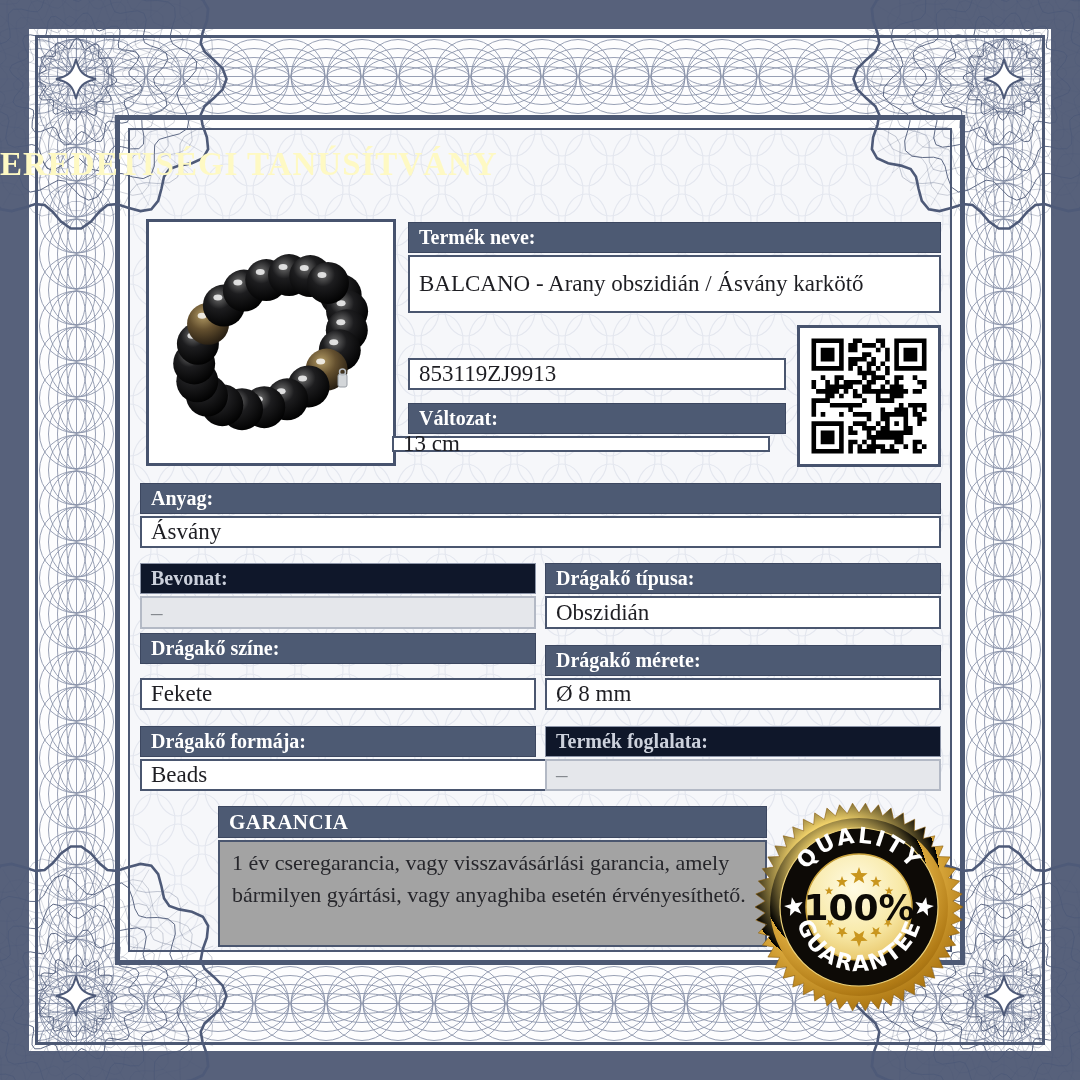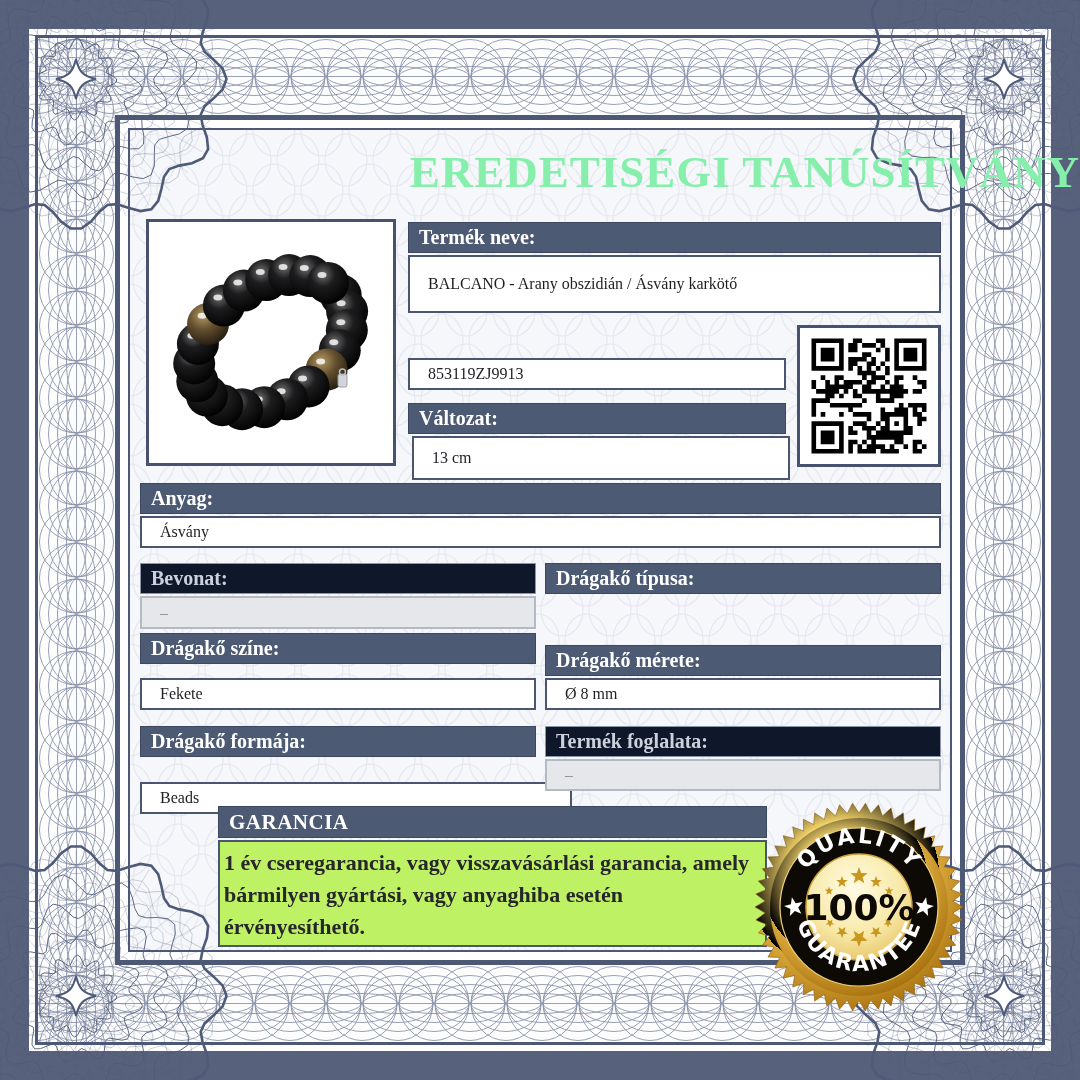--- a/index.html
+++ b/index.html
@@ -18,36 +18,36 @@
   .band svg{display:block;width:100%;height:100%;}
   .band-top{left:38px;right:38px;top:38px;height:77px;}
   .band-bottom{left:38px;right:38px;bottom:38px;height:77px;}
   .band-left{top:38px;bottom:38px;left:38px;width:77px;}
   .band-right{top:38px;bottom:38px;right:38px;width:77px;}
   .faintpat{position:absolute;inset:130px;}
   .faintpat svg{display:block;width:100%;height:100%;}
   .rosette{position:absolute;width:320px;height:320px;z-index:3;pointer-events:none;}
   
   .content{position:absolute;inset:0;z-index:4;}
-  .title{position:absolute;left:0;right:0;top:146px;text-align:right;
-         font-size:45px;font-weight:700;color:#86efac;letter-spacing:1px;}
+  .title{position:absolute;left:0;right:0;top:146px;text-align:left;
+         font-size:33px;font-weight:700;color:#fef9c3;letter-spacing:1px;}
   .photo{position:absolute;left:146px;top:219px;width:244px;height:241px;
          background:#ffffff;border:3px solid #47536e;}
   .fh{position:absolute;background:#4d5a73;color:#ffffff;font-weight:700;font-size:20px;
       display:flex;align-items:center;padding-left:10px;box-sizing:border-box;
       border:1px solid #3c4760;}
-  .fv{position:absolute;background:#ffffff;color:#1e1e23;font-size:16px;
-      display:flex;align-items:center;padding-left:18px;box-sizing:border-box;
+  .fv{position:absolute;background:#ffffff;color:#1e1e23;font-size:23px;
+      display:flex;align-items:center;padding-left:9px;box-sizing:border-box;
       border:2px solid #4a566f;}
   .fh.dis{background:#0f172a;color:#ccd1dc;border-color:#8d95a8;}
   .fv.dis{background:#e5e7eb;color:#85898f;border-color:#b3b9c5;}
   .qrbox{position:absolute;left:797px;top:325px;width:144px;height:142px;background:#fff;
          border:3px solid #47536e;box-sizing:border-box;display:flex;align-items:center;justify-content:center;}
-  .garbody{position:absolute;background:#bef264;border:2px solid #4a566f;box-sizing:border-box;
-           font-weight:700;font-size:22px;line-height:32px;color:#26262b;padding:5px 4px;}
+  .garbody{position:absolute;background:#a3a3a3;border:2px solid #4a566f;box-sizing:border-box;
+           font-weight:400;font-size:22px;line-height:32px;color:#26262b;padding:5px 12px;}
   .badge{position:absolute;left:753px;top:801px;width:212px;height:212px;z-index:6;}
   .badge svg{display:block;width:100%;height:100%;}
 </style>
 </head>
 <body>
 
 <svg width="0" height="0" style="position:absolute">
   <defs>
     <pattern id="patH" width="72" height="77" patternUnits="userSpaceOnUse">
       <g fill="none" stroke="#6f7a96" stroke-width="0.9" opacity="0.8">
@@ -424,43 +424,44 @@
           <circle cx="193.5" cy="150" r="3" fill="none" stroke="#b8bdc2" stroke-width="1.5"></circle>
         </svg>
     </div>
 
     <div class="fh" style="left:408px;top:222px;width:533px;height:31px">Termék neve:</div>
     <div class="fv" style="left:408px;top:255px;width:533px;height:58px">BALCANO - Arany obszidián / Ásvány karkötő</div>
 
     <div class="fv" style="left:408px;top:358px;width:378px;height:32px">853119ZJ9913</div>
 
     <div class="fh" style="left:408px;top:403px;width:378px;height:31px">Változat:</div>
-    <div class="fv" style="left:412px;top:436px;width:378px;height:44px">13 cm</div>
+    <div class="fv" style="left:392px;top:436px;width:378px;height:16px">13 cm</div>
 
     <div class="qrbox">
       <svg id="qr" width="126" height="126" viewBox="0 0 126 126">
           <rect x="0" y="0" width="126" height="126" fill="#fff"></rect>
           <path d="M5.5 5.5h4.6v4.6h-4.6zM10.1 5.5h4.6v4.6h-4.6zM14.7 5.5h4.6v4.6h-4.6zM19.3 5.5h4.6v4.6h-4.6zM23.9 5.5h4.6v4.6h-4.6zM28.5 5.5h4.6v4.6h-4.6zM33.1 5.5h4.6v4.6h-4.6zM46.9 5.5h4.6v4.6h-4.6zM51.5 5.5h4.6v4.6h-4.6zM69.9 5.5h4.6v4.6h-4.6zM74.5 5.5h4.6v4.6h-4.6zM88.3 5.5h4.6v4.6h-4.6zM92.9 5.5h4.6v4.6h-4.6zM97.5 5.5h4.6v4.6h-4.6zM102.1 5.5h4.6v4.6h-4.6zM106.7 5.5h4.6v4.6h-4.6zM111.3 5.5h4.6v4.6h-4.6zM115.9 5.5h4.6v4.6h-4.6zM5.5 10.1h4.6v4.6h-4.6zM33.1 10.1h4.6v4.6h-4.6zM42.3 10.1h4.6v4.6h-4.6zM46.9 10.1h4.6v4.6h-4.6zM56.1 10.1h4.6v4.6h-4.6zM60.7 10.1h4.6v4.6h-4.6zM65.3 10.1h4.6v4.6h-4.6zM74.5 10.1h4.6v4.6h-4.6zM88.3 10.1h4.6v4.6h-4.6zM115.9 10.1h4.6v4.6h-4.6zM5.5 14.7h4.6v4.6h-4.6zM14.7 14.7h4.6v4.6h-4.6zM19.3 14.7h4.6v4.6h-4.6zM23.9 14.7h4.6v4.6h-4.6zM33.1 14.7h4.6v4.6h-4.6zM42.3 14.7h4.6v4.6h-4.6zM46.9 14.7h4.6v4.6h-4.6zM69.9 14.7h4.6v4.6h-4.6zM79.1 14.7h4.6v4.6h-4.6zM88.3 14.7h4.6v4.6h-4.6zM97.5 14.7h4.6v4.6h-4.6zM102.1 14.7h4.6v4.6h-4.6zM106.7 14.7h4.6v4.6h-4.6zM115.9 14.7h4.6v4.6h-4.6zM5.5 19.3h4.6v4.6h-4.6zM14.7 19.3h4.6v4.6h-4.6zM19.3 19.3h4.6v4.6h-4.6zM23.9 19.3h4.6v4.6h-4.6zM33.1 19.3h4.6v4.6h-4.6zM56.1 19.3h4.6v4.6h-4.6zM60.7 19.3h4.6v4.6h-4.6zM79.1 19.3h4.6v4.6h-4.6zM88.3 19.3h4.6v4.6h-4.6zM97.5 19.3h4.6v4.6h-4.6zM102.1 19.3h4.6v4.6h-4.6zM106.7 19.3h4.6v4.6h-4.6zM115.9 19.3h4.6v4.6h-4.6zM5.5 23.9h4.6v4.6h-4.6zM14.7 23.9h4.6v4.6h-4.6zM19.3 23.9h4.6v4.6h-4.6zM23.9 23.9h4.6v4.6h-4.6zM33.1 23.9h4.6v4.6h-4.6zM42.3 23.9h4.6v4.6h-4.6zM46.9 23.9h4.6v4.6h-4.6zM51.5 23.9h4.6v4.6h-4.6zM56.1 23.9h4.6v4.6h-4.6zM65.3 23.9h4.6v4.6h-4.6zM79.1 23.9h4.6v4.6h-4.6zM88.3 23.9h4.6v4.6h-4.6zM97.5 23.9h4.6v4.6h-4.6zM102.1 23.9h4.6v4.6h-4.6zM106.7 23.9h4.6v4.6h-4.6zM115.9 23.9h4.6v4.6h-4.6zM5.5 28.5h4.6v4.6h-4.6zM33.1 28.5h4.6v4.6h-4.6zM42.3 28.5h4.6v4.6h-4.6zM46.9 28.5h4.6v4.6h-4.6zM60.7 28.5h4.6v4.6h-4.6zM65.3 28.5h4.6v4.6h-4.6zM74.5 28.5h4.6v4.6h-4.6zM88.3 28.5h4.6v4.6h-4.6zM115.9 28.5h4.6v4.6h-4.6zM5.5 33.1h4.6v4.6h-4.6zM10.1 33.1h4.6v4.6h-4.6zM14.7 33.1h4.6v4.6h-4.6zM19.3 33.1h4.6v4.6h-4.6zM23.9 33.1h4.6v4.6h-4.6zM28.5 33.1h4.6v4.6h-4.6zM33.1 33.1h4.6v4.6h-4.6zM42.3 33.1h4.6v4.6h-4.6zM51.5 33.1h4.6v4.6h-4.6zM60.7 33.1h4.6v4.6h-4.6zM69.9 33.1h4.6v4.6h-4.6zM79.1 33.1h4.6v4.6h-4.6zM88.3 33.1h4.6v4.6h-4.6zM92.9 33.1h4.6v4.6h-4.6zM97.5 33.1h4.6v4.6h-4.6zM102.1 33.1h4.6v4.6h-4.6zM106.7 33.1h4.6v4.6h-4.6zM111.3 33.1h4.6v4.6h-4.6zM115.9 33.1h4.6v4.6h-4.6zM51.5 37.7h4.6v4.6h-4.6zM56.1 37.7h4.6v4.6h-4.6zM60.7 37.7h4.6v4.6h-4.6zM65.3 37.7h4.6v4.6h-4.6zM79.1 37.7h4.6v4.6h-4.6zM14.7 42.3h4.6v4.6h-4.6zM28.5 42.3h4.6v4.6h-4.6zM33.1 42.3h4.6v4.6h-4.6zM56.1 42.3h4.6v4.6h-4.6zM65.3 42.3h4.6v4.6h-4.6zM69.9 42.3h4.6v4.6h-4.6zM74.5 42.3h4.6v4.6h-4.6zM88.3 42.3h4.6v4.6h-4.6zM92.9 42.3h4.6v4.6h-4.6zM106.7 42.3h4.6v4.6h-4.6zM5.5 46.9h4.6v4.6h-4.6zM19.3 46.9h4.6v4.6h-4.6zM28.5 46.9h4.6v4.6h-4.6zM37.7 46.9h4.6v4.6h-4.6zM42.3 46.9h4.6v4.6h-4.6zM46.9 46.9h4.6v4.6h-4.6zM51.5 46.9h4.6v4.6h-4.6zM60.7 46.9h4.6v4.6h-4.6zM65.3 46.9h4.6v4.6h-4.6zM79.1 46.9h4.6v4.6h-4.6zM88.3 46.9h4.6v4.6h-4.6zM111.3 46.9h4.6v4.6h-4.6zM115.9 46.9h4.6v4.6h-4.6zM5.5 51.5h4.6v4.6h-4.6zM19.3 51.5h4.6v4.6h-4.6zM23.9 51.5h4.6v4.6h-4.6zM28.5 51.5h4.6v4.6h-4.6zM33.1 51.5h4.6v4.6h-4.6zM37.7 51.5h4.6v4.6h-4.6zM42.3 51.5h4.6v4.6h-4.6zM56.1 51.5h4.6v4.6h-4.6zM60.7 51.5h4.6v4.6h-4.6zM74.5 51.5h4.6v4.6h-4.6zM83.7 51.5h4.6v4.6h-4.6zM88.3 51.5h4.6v4.6h-4.6zM92.9 51.5h4.6v4.6h-4.6zM115.9 51.5h4.6v4.6h-4.6zM10.1 56.1h4.6v4.6h-4.6zM14.7 56.1h4.6v4.6h-4.6zM19.3 56.1h4.6v4.6h-4.6zM23.9 56.1h4.6v4.6h-4.6zM28.5 56.1h4.6v4.6h-4.6zM37.7 56.1h4.6v4.6h-4.6zM46.9 56.1h4.6v4.6h-4.6zM56.1 56.1h4.6v4.6h-4.6zM60.7 56.1h4.6v4.6h-4.6zM65.3 56.1h4.6v4.6h-4.6zM69.9 56.1h4.6v4.6h-4.6zM74.5 56.1h4.6v4.6h-4.6zM79.1 56.1h4.6v4.6h-4.6zM83.7 56.1h4.6v4.6h-4.6zM88.3 56.1h4.6v4.6h-4.6zM92.9 56.1h4.6v4.6h-4.6zM97.5 56.1h4.6v4.6h-4.6zM106.7 56.1h4.6v4.6h-4.6zM111.3 56.1h4.6v4.6h-4.6zM19.3 60.7h4.6v4.6h-4.6zM23.9 60.7h4.6v4.6h-4.6zM33.1 60.7h4.6v4.6h-4.6zM46.9 60.7h4.6v4.6h-4.6zM51.5 60.7h4.6v4.6h-4.6zM69.9 60.7h4.6v4.6h-4.6zM83.7 60.7h4.6v4.6h-4.6zM88.3 60.7h4.6v4.6h-4.6zM92.9 60.7h4.6v4.6h-4.6zM5.5 65.3h4.6v4.6h-4.6zM10.1 65.3h4.6v4.6h-4.6zM14.7 65.3h4.6v4.6h-4.6zM19.3 65.3h4.6v4.6h-4.6zM56.1 65.3h4.6v4.6h-4.6zM69.9 65.3h4.6v4.6h-4.6zM74.5 65.3h4.6v4.6h-4.6zM79.1 65.3h4.6v4.6h-4.6zM83.7 65.3h4.6v4.6h-4.6zM5.5 69.9h4.6v4.6h-4.6zM23.9 69.9h4.6v4.6h-4.6zM28.5 69.9h4.6v4.6h-4.6zM33.1 69.9h4.6v4.6h-4.6zM37.7 69.9h4.6v4.6h-4.6zM42.3 69.9h4.6v4.6h-4.6zM46.9 69.9h4.6v4.6h-4.6zM51.5 69.9h4.6v4.6h-4.6zM92.9 69.9h4.6v4.6h-4.6zM102.1 69.9h4.6v4.6h-4.6zM106.7 69.9h4.6v4.6h-4.6zM111.3 69.9h4.6v4.6h-4.6zM115.9 69.9h4.6v4.6h-4.6zM5.5 74.5h4.6v4.6h-4.6zM42.3 74.5h4.6v4.6h-4.6zM74.5 74.5h4.6v4.6h-4.6zM88.3 74.5h4.6v4.6h-4.6zM92.9 74.5h4.6v4.6h-4.6zM97.5 74.5h4.6v4.6h-4.6zM106.7 74.5h4.6v4.6h-4.6zM115.9 74.5h4.6v4.6h-4.6zM5.5 79.1h4.6v4.6h-4.6zM14.7 79.1h4.6v4.6h-4.6zM33.1 79.1h4.6v4.6h-4.6zM46.9 79.1h4.6v4.6h-4.6zM51.5 79.1h4.6v4.6h-4.6zM56.1 79.1h4.6v4.6h-4.6zM60.7 79.1h4.6v4.6h-4.6zM74.5 79.1h4.6v4.6h-4.6zM79.1 79.1h4.6v4.6h-4.6zM83.7 79.1h4.6v4.6h-4.6zM88.3 79.1h4.6v4.6h-4.6zM92.9 79.1h4.6v4.6h-4.6zM97.5 79.1h4.6v4.6h-4.6zM106.7 79.1h4.6v4.6h-4.6zM111.3 79.1h4.6v4.6h-4.6zM60.7 83.7h4.6v4.6h-4.6zM74.5 83.7h4.6v4.6h-4.6zM79.1 83.7h4.6v4.6h-4.6zM97.5 83.7h4.6v4.6h-4.6zM111.3 83.7h4.6v4.6h-4.6zM115.9 83.7h4.6v4.6h-4.6zM5.5 88.3h4.6v4.6h-4.6zM10.1 88.3h4.6v4.6h-4.6zM14.7 88.3h4.6v4.6h-4.6zM19.3 88.3h4.6v4.6h-4.6zM23.9 88.3h4.6v4.6h-4.6zM28.5 88.3h4.6v4.6h-4.6zM33.1 88.3h4.6v4.6h-4.6zM46.9 88.3h4.6v4.6h-4.6zM51.5 88.3h4.6v4.6h-4.6zM56.1 88.3h4.6v4.6h-4.6zM69.9 88.3h4.6v4.6h-4.6zM79.1 88.3h4.6v4.6h-4.6zM88.3 88.3h4.6v4.6h-4.6zM97.5 88.3h4.6v4.6h-4.6zM111.3 88.3h4.6v4.6h-4.6zM5.5 92.9h4.6v4.6h-4.6zM33.1 92.9h4.6v4.6h-4.6zM42.3 92.9h4.6v4.6h-4.6zM56.1 92.9h4.6v4.6h-4.6zM60.7 92.9h4.6v4.6h-4.6zM65.3 92.9h4.6v4.6h-4.6zM74.5 92.9h4.6v4.6h-4.6zM79.1 92.9h4.6v4.6h-4.6zM97.5 92.9h4.6v4.6h-4.6zM102.1 92.9h4.6v4.6h-4.6zM5.5 97.5h4.6v4.6h-4.6zM14.7 97.5h4.6v4.6h-4.6zM19.3 97.5h4.6v4.6h-4.6zM23.9 97.5h4.6v4.6h-4.6zM33.1 97.5h4.6v4.6h-4.6zM42.3 97.5h4.6v4.6h-4.6zM46.9 97.5h4.6v4.6h-4.6zM60.7 97.5h4.6v4.6h-4.6zM69.9 97.5h4.6v4.6h-4.6zM74.5 97.5h4.6v4.6h-4.6zM79.1 97.5h4.6v4.6h-4.6zM83.7 97.5h4.6v4.6h-4.6zM88.3 97.5h4.6v4.6h-4.6zM92.9 97.5h4.6v4.6h-4.6zM97.5 97.5h4.6v4.6h-4.6zM102.1 97.5h4.6v4.6h-4.6zM5.5 102.1h4.6v4.6h-4.6zM14.7 102.1h4.6v4.6h-4.6zM19.3 102.1h4.6v4.6h-4.6zM23.9 102.1h4.6v4.6h-4.6zM33.1 102.1h4.6v4.6h-4.6zM60.7 102.1h4.6v4.6h-4.6zM65.3 102.1h4.6v4.6h-4.6zM69.9 102.1h4.6v4.6h-4.6zM74.5 102.1h4.6v4.6h-4.6zM79.1 102.1h4.6v4.6h-4.6zM83.7 102.1h4.6v4.6h-4.6zM88.3 102.1h4.6v4.6h-4.6zM92.9 102.1h4.6v4.6h-4.6zM5.5 106.7h4.6v4.6h-4.6zM14.7 106.7h4.6v4.6h-4.6zM19.3 106.7h4.6v4.6h-4.6zM23.9 106.7h4.6v4.6h-4.6zM33.1 106.7h4.6v4.6h-4.6zM42.3 106.7h4.6v4.6h-4.6zM46.9 106.7h4.6v4.6h-4.6zM56.1 106.7h4.6v4.6h-4.6zM65.3 106.7h4.6v4.6h-4.6zM88.3 106.7h4.6v4.6h-4.6zM92.9 106.7h4.6v4.6h-4.6zM106.7 106.7h4.6v4.6h-4.6zM111.3 106.7h4.6v4.6h-4.6zM5.5 111.3h4.6v4.6h-4.6zM33.1 111.3h4.6v4.6h-4.6zM42.3 111.3h4.6v4.6h-4.6zM51.5 111.3h4.6v4.6h-4.6zM60.7 111.3h4.6v4.6h-4.6zM65.3 111.3h4.6v4.6h-4.6zM69.9 111.3h4.6v4.6h-4.6zM74.5 111.3h4.6v4.6h-4.6zM83.7 111.3h4.6v4.6h-4.6zM97.5 111.3h4.6v4.6h-4.6zM106.7 111.3h4.6v4.6h-4.6zM115.9 111.3h4.6v4.6h-4.6zM5.5 115.9h4.6v4.6h-4.6zM10.1 115.9h4.6v4.6h-4.6zM14.7 115.9h4.6v4.6h-4.6zM19.3 115.9h4.6v4.6h-4.6zM23.9 115.9h4.6v4.6h-4.6zM28.5 115.9h4.6v4.6h-4.6zM33.1 115.9h4.6v4.6h-4.6zM42.3 115.9h4.6v4.6h-4.6zM51.5 115.9h4.6v4.6h-4.6zM56.1 115.9h4.6v4.6h-4.6zM60.7 115.9h4.6v4.6h-4.6zM65.3 115.9h4.6v4.6h-4.6zM74.5 115.9h4.6v4.6h-4.6zM79.1 115.9h4.6v4.6h-4.6zM83.7 115.9h4.6v4.6h-4.6zM88.3 115.9h4.6v4.6h-4.6zM106.7 115.9h4.6v4.6h-4.6zM111.3 115.9h4.6v4.6h-4.6z" fill="#000"></path>
         </svg>
     </div>
 
     <div class="fh" style="left:140px;top:483px;width:801px;height:31px">Anyag:</div>
     <div class="fv" style="left:140px;top:516px;width:801px;height:32px">Ásvány</div>
 
     <div class="fh dis" style="left:140px;top:563px;width:396px;height:31px">Bevonat:</div>
     <div class="fv dis" style="left:140px;top:596px;width:396px;height:33px">–</div>
     <div class="fh" style="left:545px;top:563px;width:396px;height:31px">Drágakő típusa:</div>
+    <div class="fv" style="left:545px;top:596px;width:396px;height:33px">Obszidián</div>
 
     <div class="fh" style="left:140px;top:633px;width:396px;height:31px">Drágakő színe:</div>
     <div class="fv" style="left:140px;top:678px;width:396px;height:32px">Fekete</div>
     <div class="fh" style="left:545px;top:645px;width:396px;height:31px">Drágakő mérete:</div>
     <div class="fv" style="left:545px;top:678px;width:396px;height:32px">Ø 8 mm</div>
 
     <div class="fh" style="left:140px;top:726px;width:396px;height:31px">Drágakő formája:</div>
-    <div class="fv" style="left:140px;top:782px;width:432px;height:32px">Beads</div>
+    <div class="fv" style="left:140px;top:759px;width:432px;height:32px">Beads</div>
     <div class="fh dis" style="left:545px;top:726px;width:396px;height:31px">Termék foglalata:</div>
     <div class="fv dis" style="left:545px;top:759px;width:396px;height:32px">–</div>
 
     <div class="fh" style="left:218px;top:806px;width:549px;height:32px;font-size:21px;letter-spacing:.5px">GARANCIA</div>
     <div class="garbody" style="left:218px;top:840px;width:549px;height:107px">1 év cseregarancia, vagy visszavásárlási garancia, amely bármilyen gyártási, vagy anyaghiba esetén érvényesíthető.</div>
   </div>
 
   <div class="badge">
     <svg viewBox="-106 -106 212 212">
       <g id="burst">

